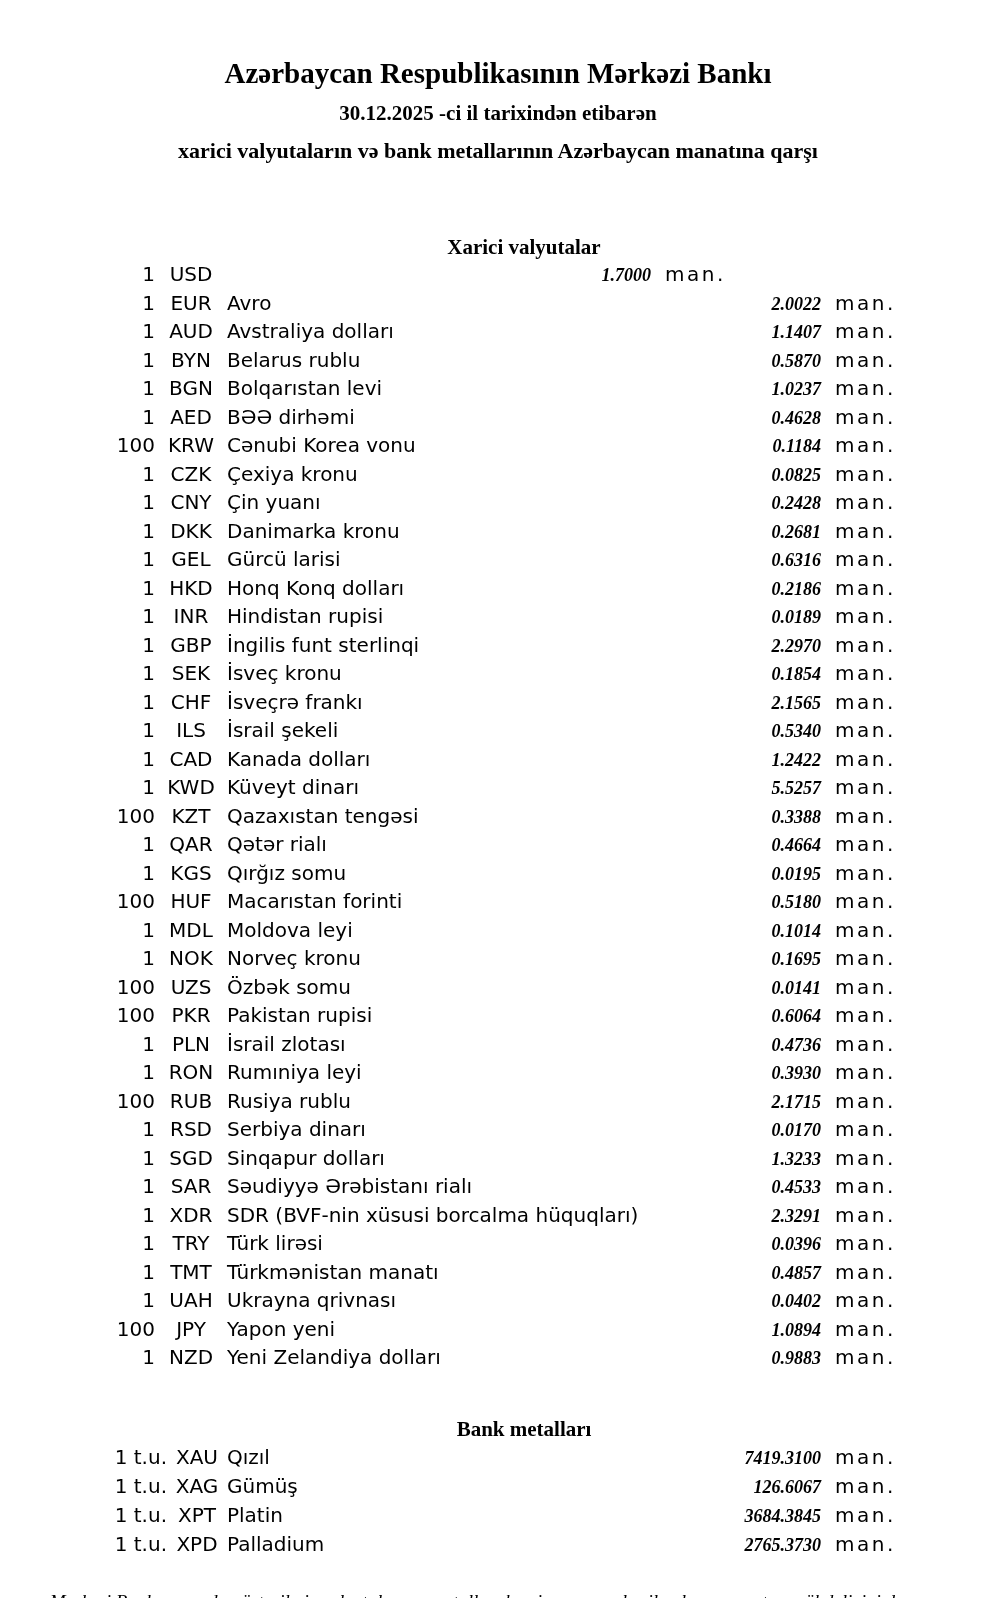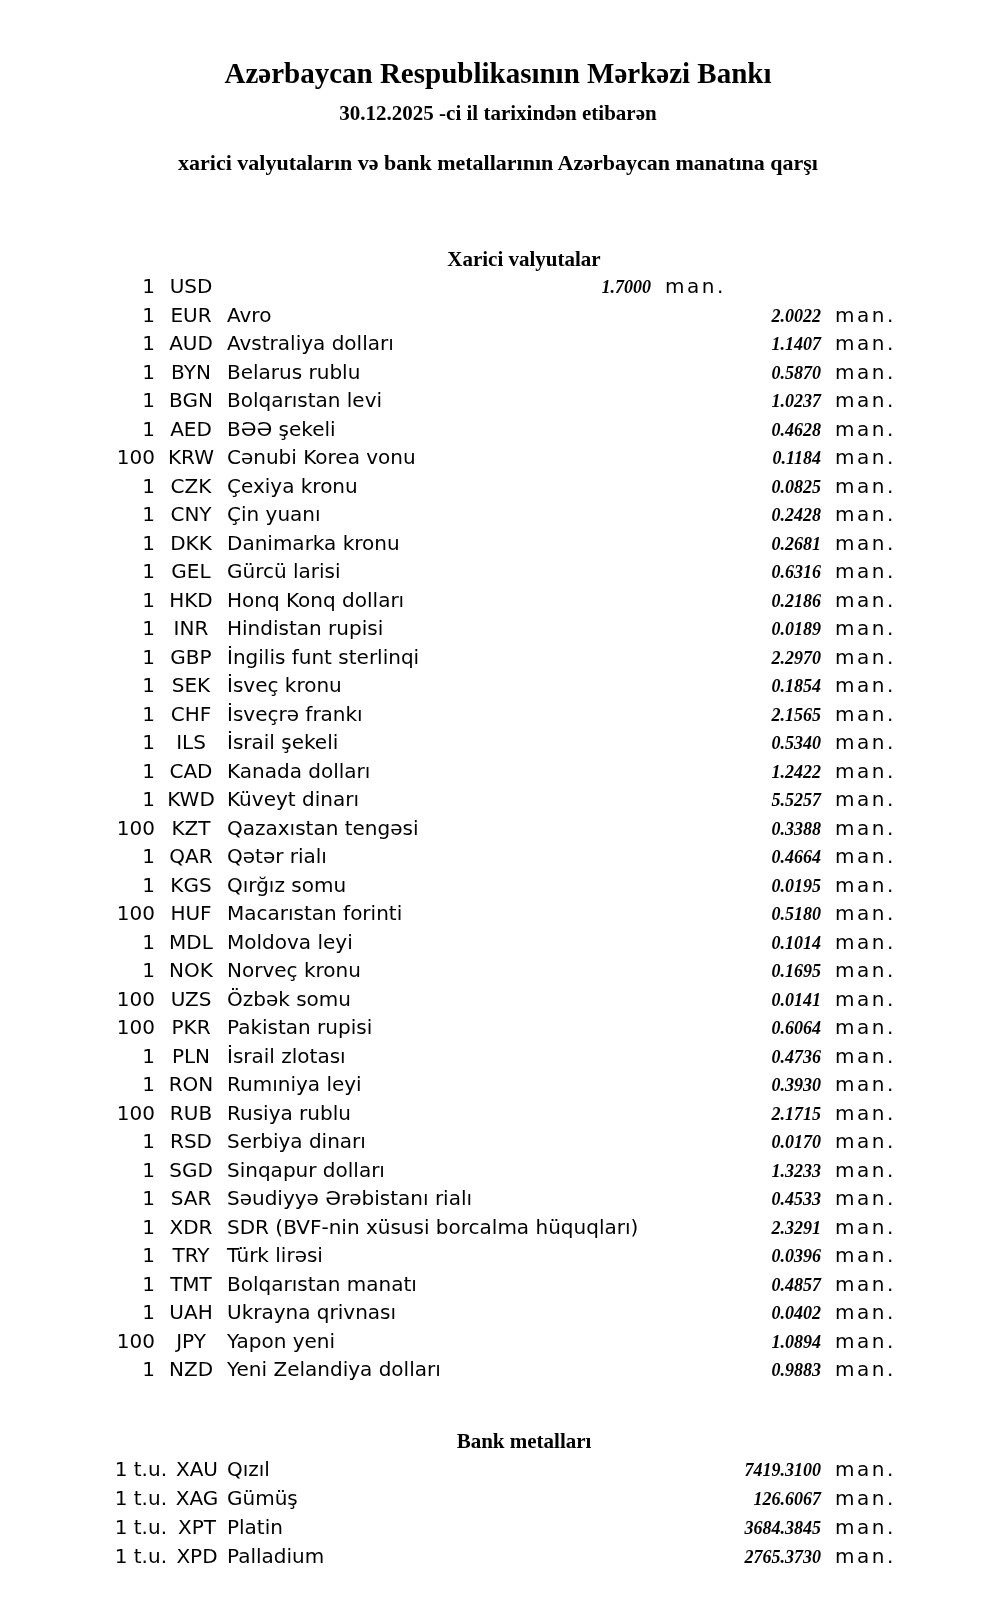--- a/index.html
+++ b/index.html
@@ -24,21 +24,21 @@
     line-height: 33px;
   }
   .doc-date {
     margin-top: 11px;
     font-family: "Liberation Serif", serif;
     font-weight: bold;
     font-size: 21px;
     line-height: 24px;
   }
   .doc-subject {
-    margin-top: 25px;
+    margin-top: 13px;
     font-family: "Liberation Serif", serif;
     font-weight: bold;
     font-size: 22px;
     line-height: 25px;
   }
   
   .section-title {
     text-align: center;
     padding-left: 52px; 
     font-family: "Liberation Serif", serif;
@@ -135,21 +135,21 @@
           <span class="cell-qty">1</span>
           <span class="cell-code">BGN</span>
           <span class="cell-name">Bolqarıstan levi</span>
           <span class="cell-rate">1.0237</span>
           <span class="cell-unit">man.</span>
         </div>
 
         <div class="rate-row">
           <span class="cell-qty">1</span>
           <span class="cell-code">AED</span>
-          <span class="cell-name">BƏƏ şekeli</span>
+          <span class="cell-name">BƏƏ dirhəmi</span>
           <span class="cell-rate">0.4628</span>
           <span class="cell-unit">man.</span>
         </div>
 
         <div class="rate-row">
           <span class="cell-qty">100</span>
           <span class="cell-code">KRW</span>
           <span class="cell-name">Cənubi Korea vonu</span>
           <span class="cell-rate">0.1184</span>
           <span class="cell-unit">man.</span>
@@ -375,21 +375,21 @@
           <span class="cell-qty">1</span>
           <span class="cell-code">TRY</span>
           <span class="cell-name">Türk lirəsi</span>
           <span class="cell-rate">0.0396</span>
           <span class="cell-unit">man.</span>
         </div>
 
         <div class="rate-row">
           <span class="cell-qty">1</span>
           <span class="cell-code">TMT</span>
-          <span class="cell-name">Bolqarıstan manatı</span>
+          <span class="cell-name">Türkmənistan manatı</span>
           <span class="cell-rate">0.4857</span>
           <span class="cell-unit">man.</span>
         </div>
 
         <div class="rate-row">
           <span class="cell-qty">1</span>
           <span class="cell-code">UAH</span>
           <span class="cell-name">Ukrayna qrivnası</span>
           <span class="cell-rate">0.0402</span>
           <span class="cell-unit">man.</span>

